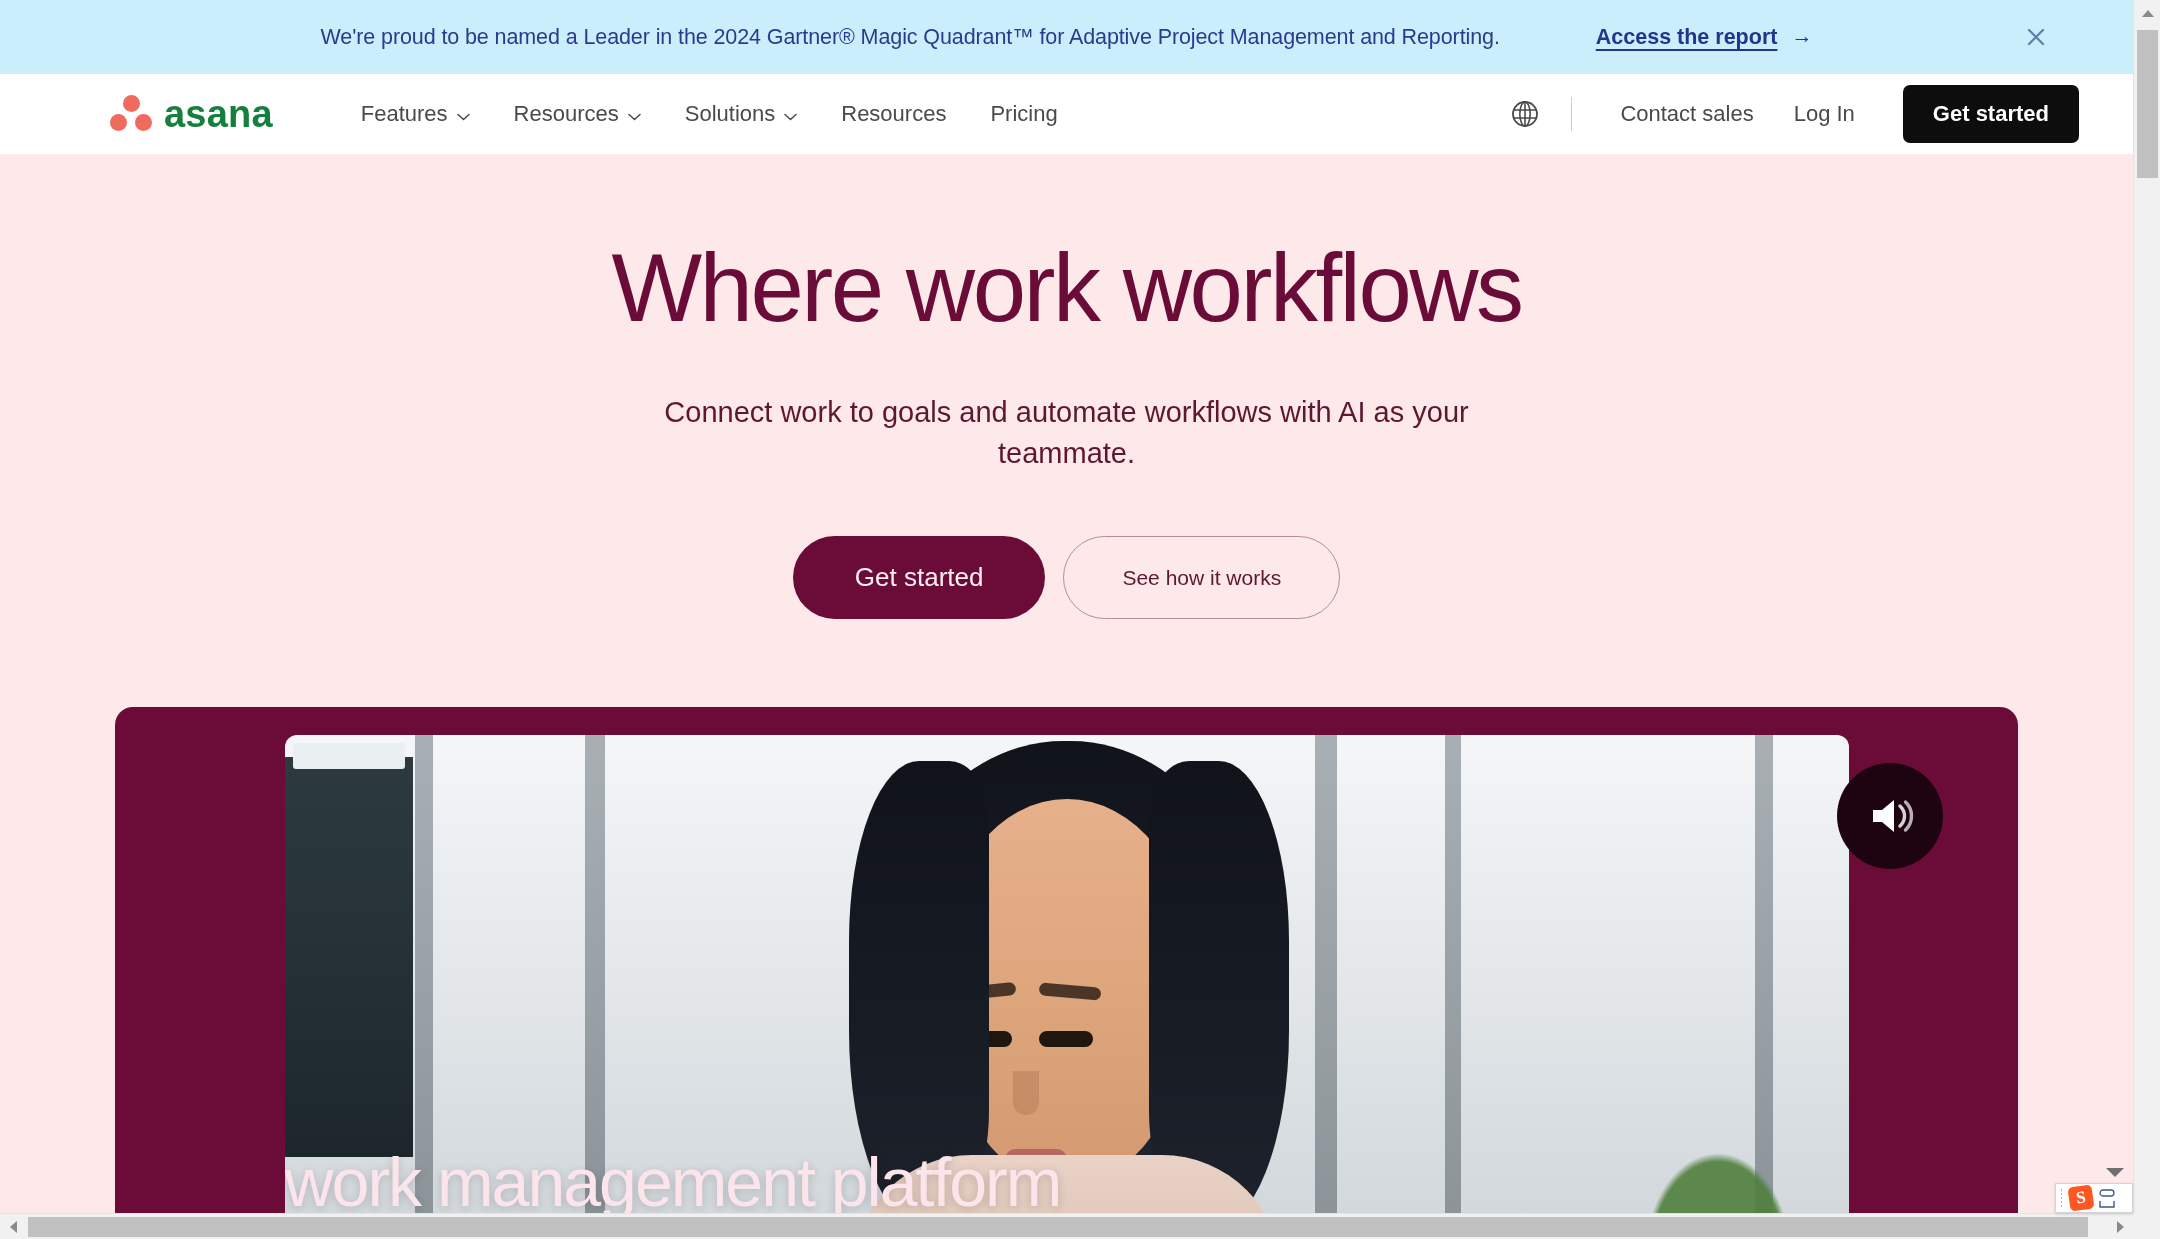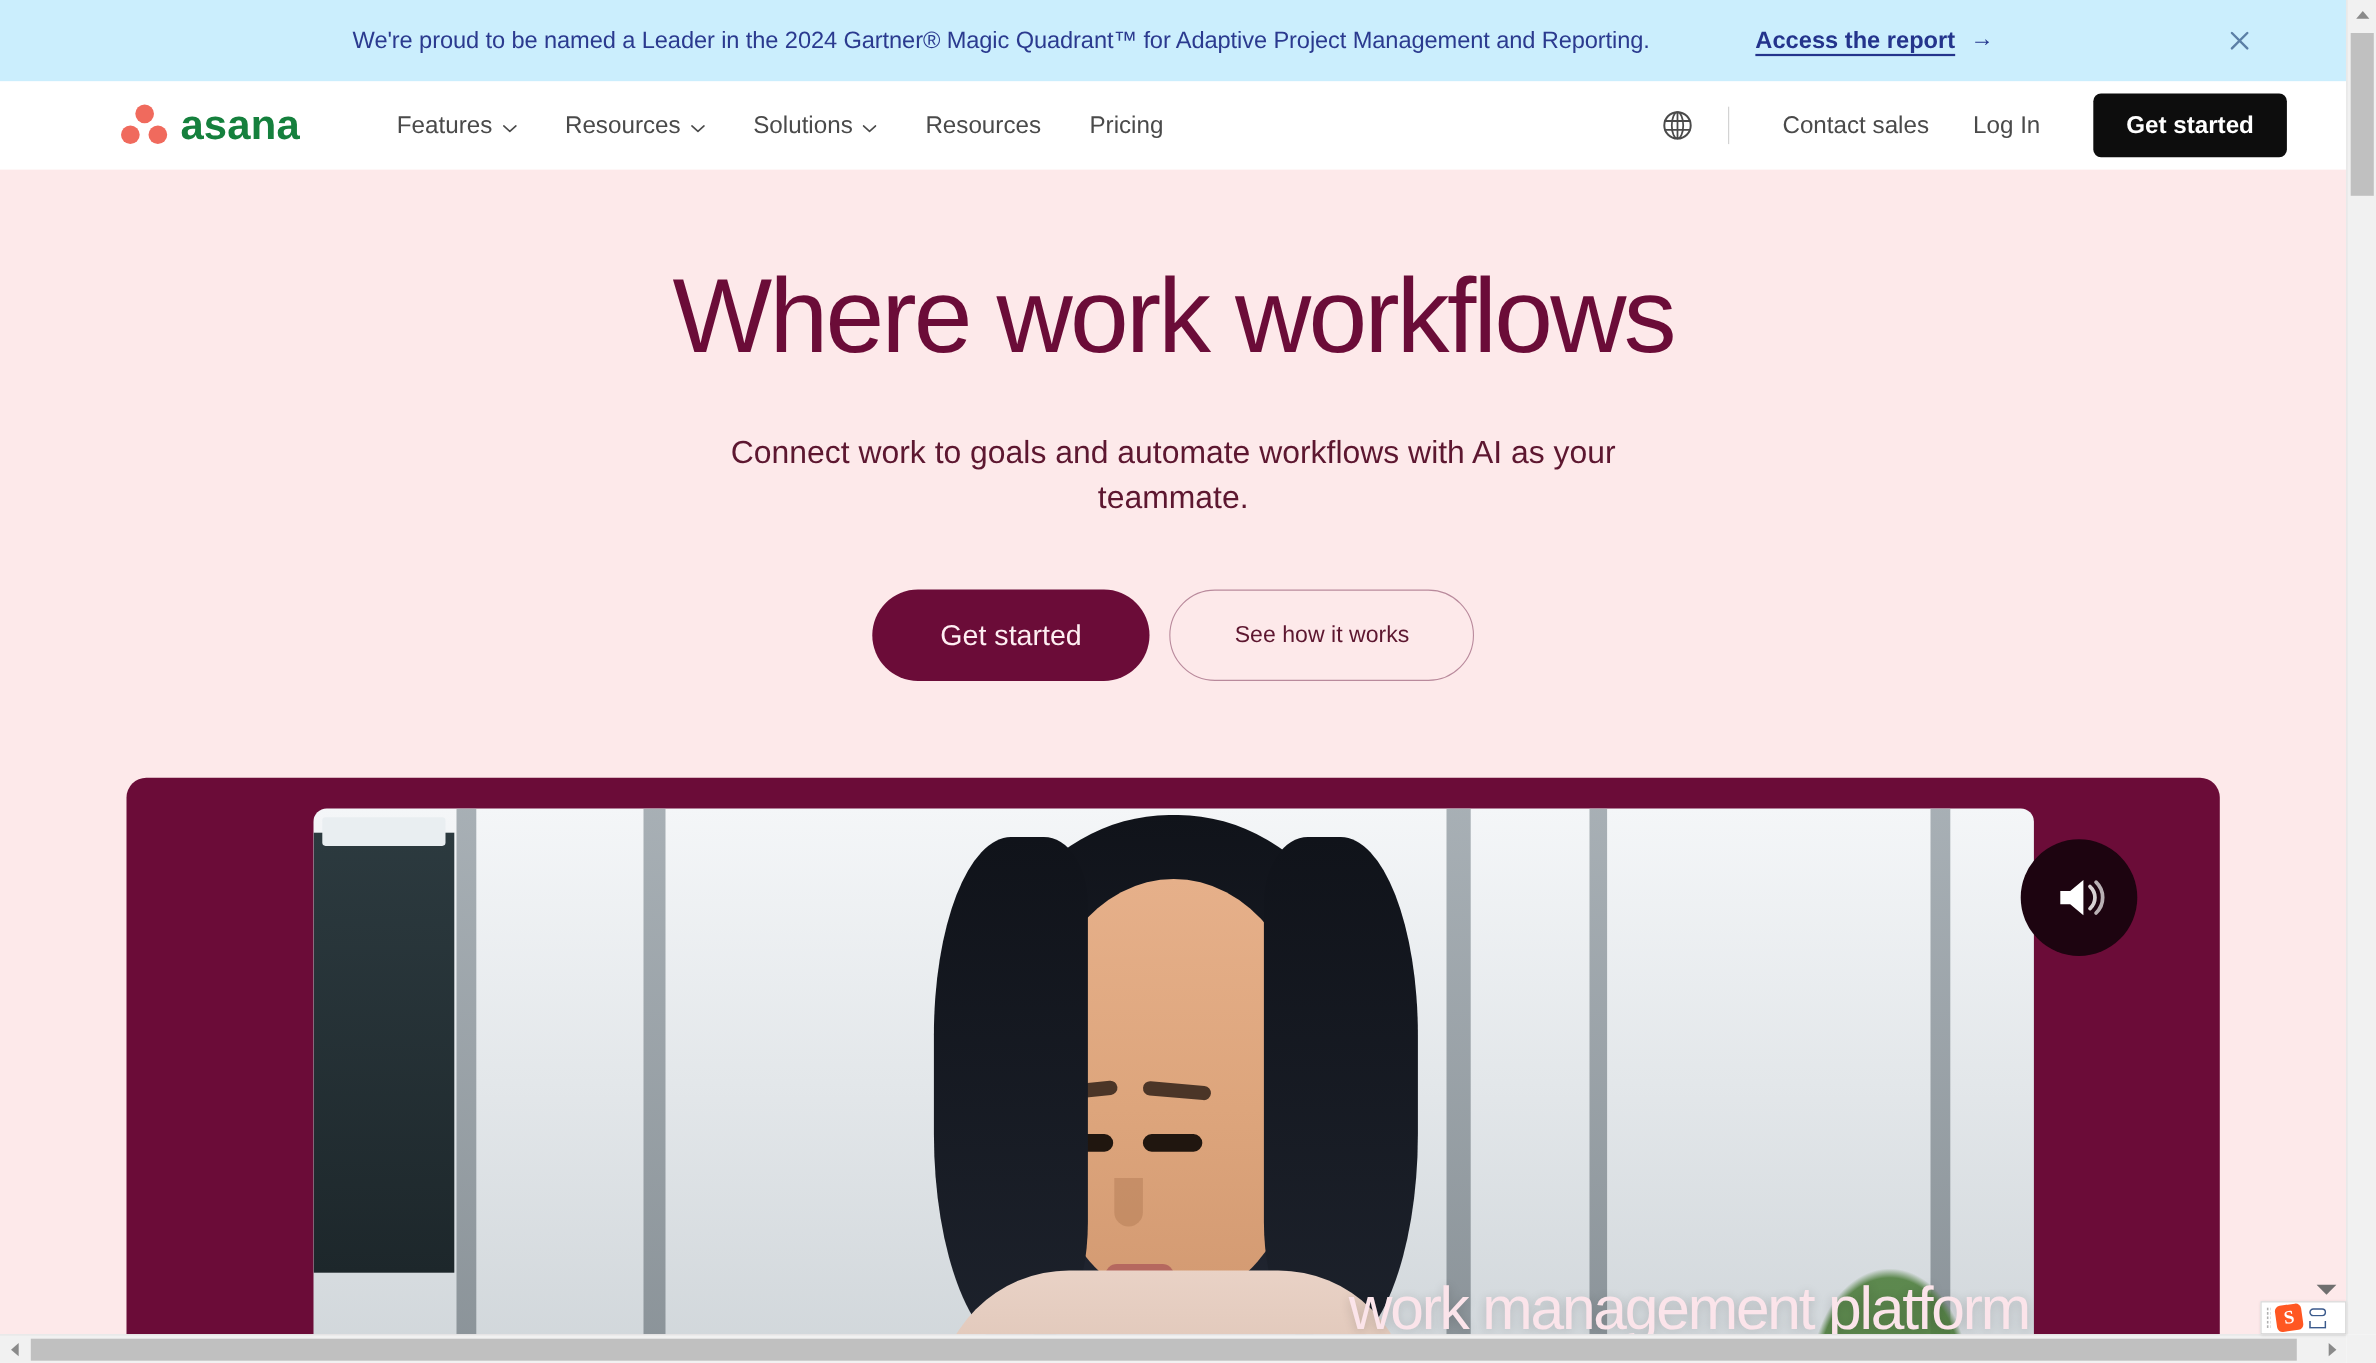--- a/index.html
+++ b/index.html
@@ -292,24 +292,24 @@
   .mouth { position:absolute; left: 178px; top: 408px; width: 62px; height: 22px;
            background: #b5685f; border-radius: 30px 30px 34px 34px; }
   .shoulder {
     position: absolute; left: 50%; bottom: -20px; transform: translateX(-50%);
     width: 430px; height: 120px;
     background: linear-gradient(180deg,#e9d2c6,#dcc2b3);
     border-radius: 180px 180px 0 0;
   }
   #video-caption {
     position: absolute;
-    left: 0; right: 4px;
+    left: 0; right: 15px;
     bottom: 34px;
-    text-align: right;
-    font-size: 55px;
+    text-align: left;
+    font-size: 68px;
     color: #fbe4ea;
     letter-spacing: -2px;
     white-space: nowrap;
     text-shadow: 0 2px 10px rgba(0,0,0,.18);
   }
   #sound-btn {
     position: absolute;
     right: 75px;
     top: 56px;
     width: 106px; height: 106px;

